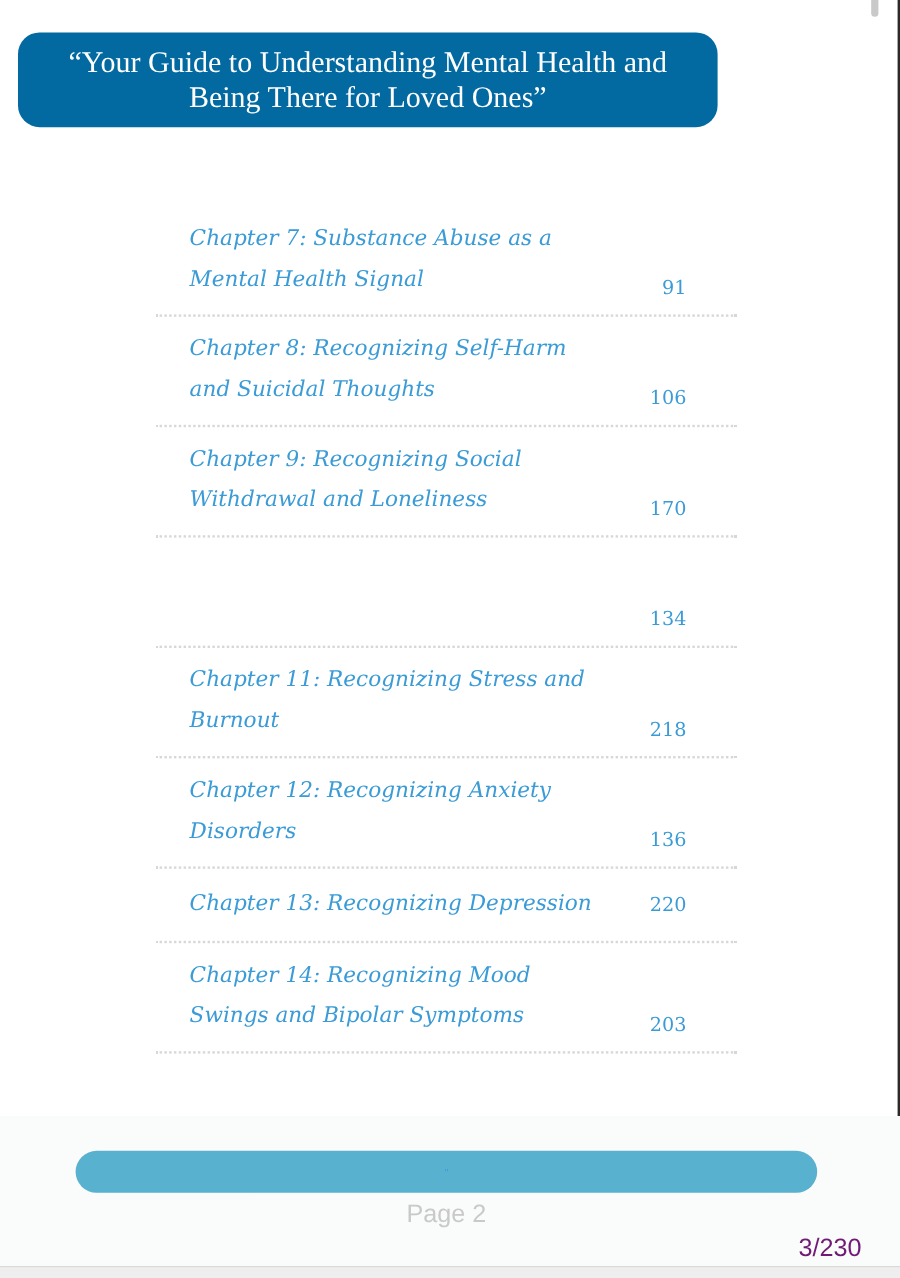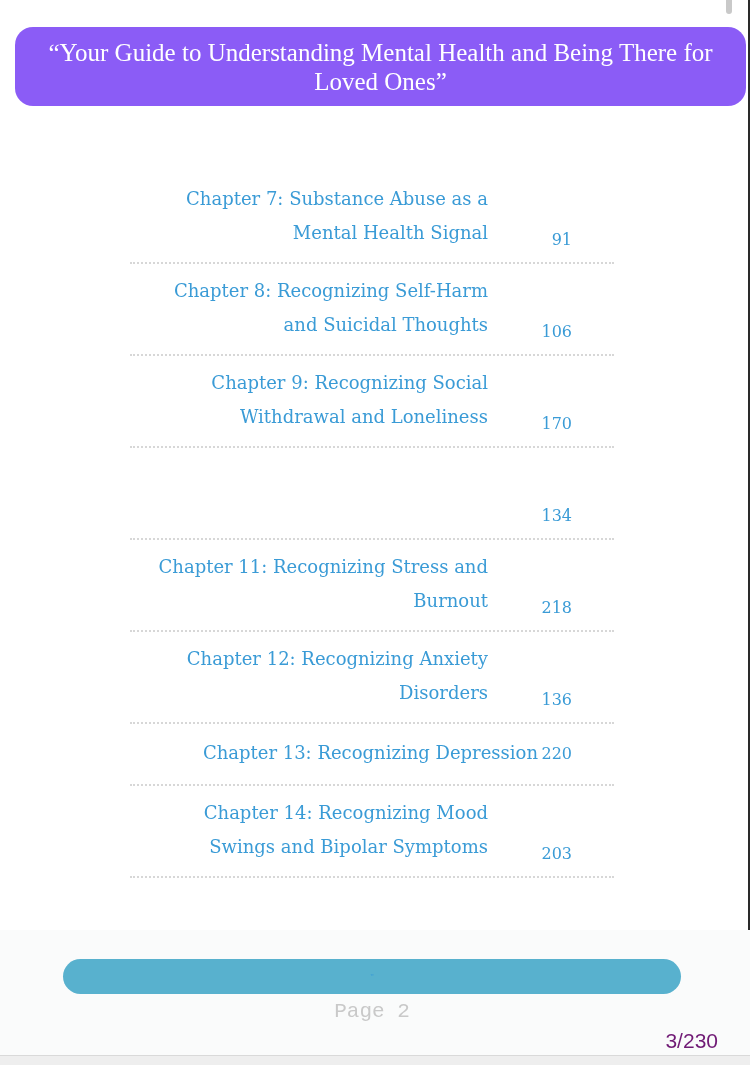--- a/index.html
+++ b/index.html
@@ -6,59 +6,59 @@
     body {
       width: 750px; height: 1065px; position: relative; overflow: hidden;
       background: #ffffff;
       font-family: "Liberation Serif", serif;
     }
     .scroll-thumb {
       position: absolute; right: 18px; top: 0; width: 6px; height: 14px;
       background: #c9c9c9; border-radius: 0 0 3px 3px;
     }
     .header-banner {
-      position: absolute; left: 15px; top: 27px; width: 731px; height: 79px;
-      background: #8b5cf6; border-radius: 18px;
+      position: absolute; left: 15px; top: 27px; width: 583px; height: 79px;
+      background: #0369a1; border-radius: 18px;
       display: flex; align-items: center; justify-content: center;
       text-align: center; box-sizing: border-box; padding: 0 16px;
     }
     .header-title {
       color: #ffffff; font-size: 25px; line-height: 29px;
       font-family: "Liberation Serif", serif;
     }
     .toc { position: absolute; left: 130px; top: 172px; width: 484px; }
     .toc-entry {
       position: relative; border-bottom: 2px dotted #d7d7d7;
       box-sizing: border-box;
     }
     .toc-entry .chapter-title {
       display: block; margin-left: 28px; width: 330px;
-      color: #3a9bd6; font-family: "DejaVu Serif", serif;
-      font-size: 18px; line-height: 34px; text-align: right;
+      color: #3a9bd6; font-style: italic; font-family: "DejaVu Serif", serif;
+      font-size: 18px; line-height: 34px;
     }
     .toc-entry .page-number {
       position: absolute; right: 42px; bottom: 12px;
       color: #3a9bd6; font-family: "DejaVu Serif", serif;
       font-size: 16px; line-height: 20px;
     }
     .entry-2line { height: 92px; padding-top: 10px; }
     .entry-1line { height: 62px; padding-top: 12px; }
     .footer-area {
       position: absolute; left: 0; top: 930px; width: 750px; height: 125px;
       background: #fafbfb;
     }
     .footer-bar {
       position: absolute; left: 63px; top: 959px; width: 618px; height: 35px;
       background: #58b1ce; border-radius: 18px;
       display: flex; align-items: center; justify-content: center;
     }
     .footer-bar-mark { color: #3a9bd6; font-size: 9px; }
     .page-label {
       position: absolute; left: 0; top: 1000px; width: 744px; text-align: center;
-      color: #c9c9c9; font-size: 21px; font-family: Liberation Mono, monospace;
+      color: #c9c9c9; font-size: 21px; font-family: Liberation Sans, sans-serif;
     }
     .page-counter {
       position: absolute; right: 32px; top: 1029px;
       color: #701a75; font-size: 21px; font-family: "Liberation Sans", sans-serif;
     }
     .bottom-bar {
       position: absolute; left: 0; top: 1055px; width: 750px; height: 10px;
       background: #eeeeee; border-top: 1px solid #d9d9d9;
     }
     .right-edge {

